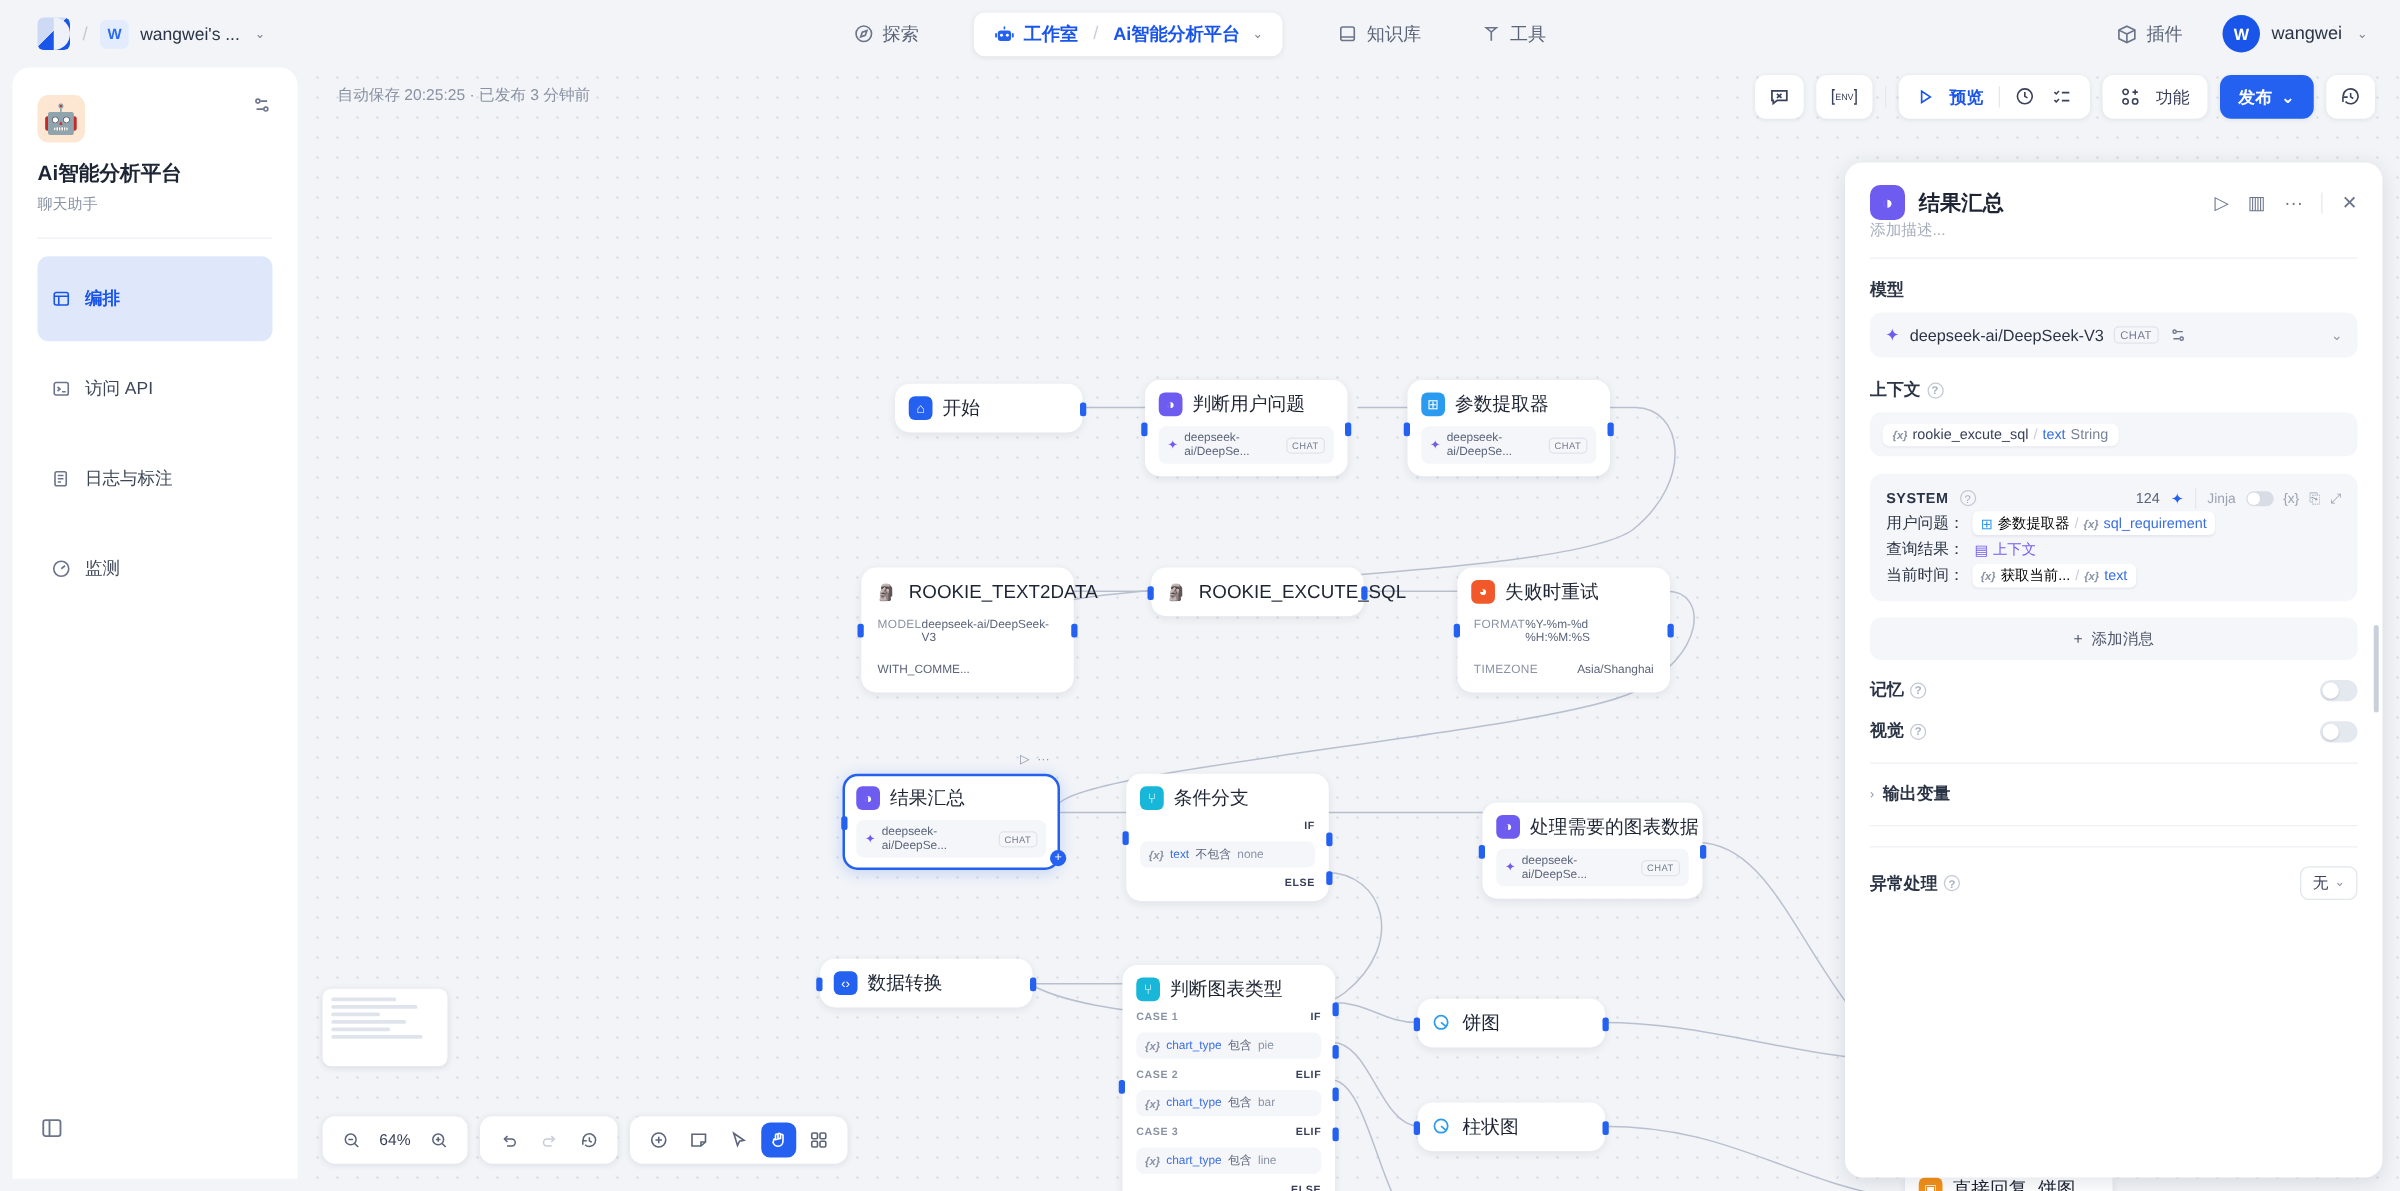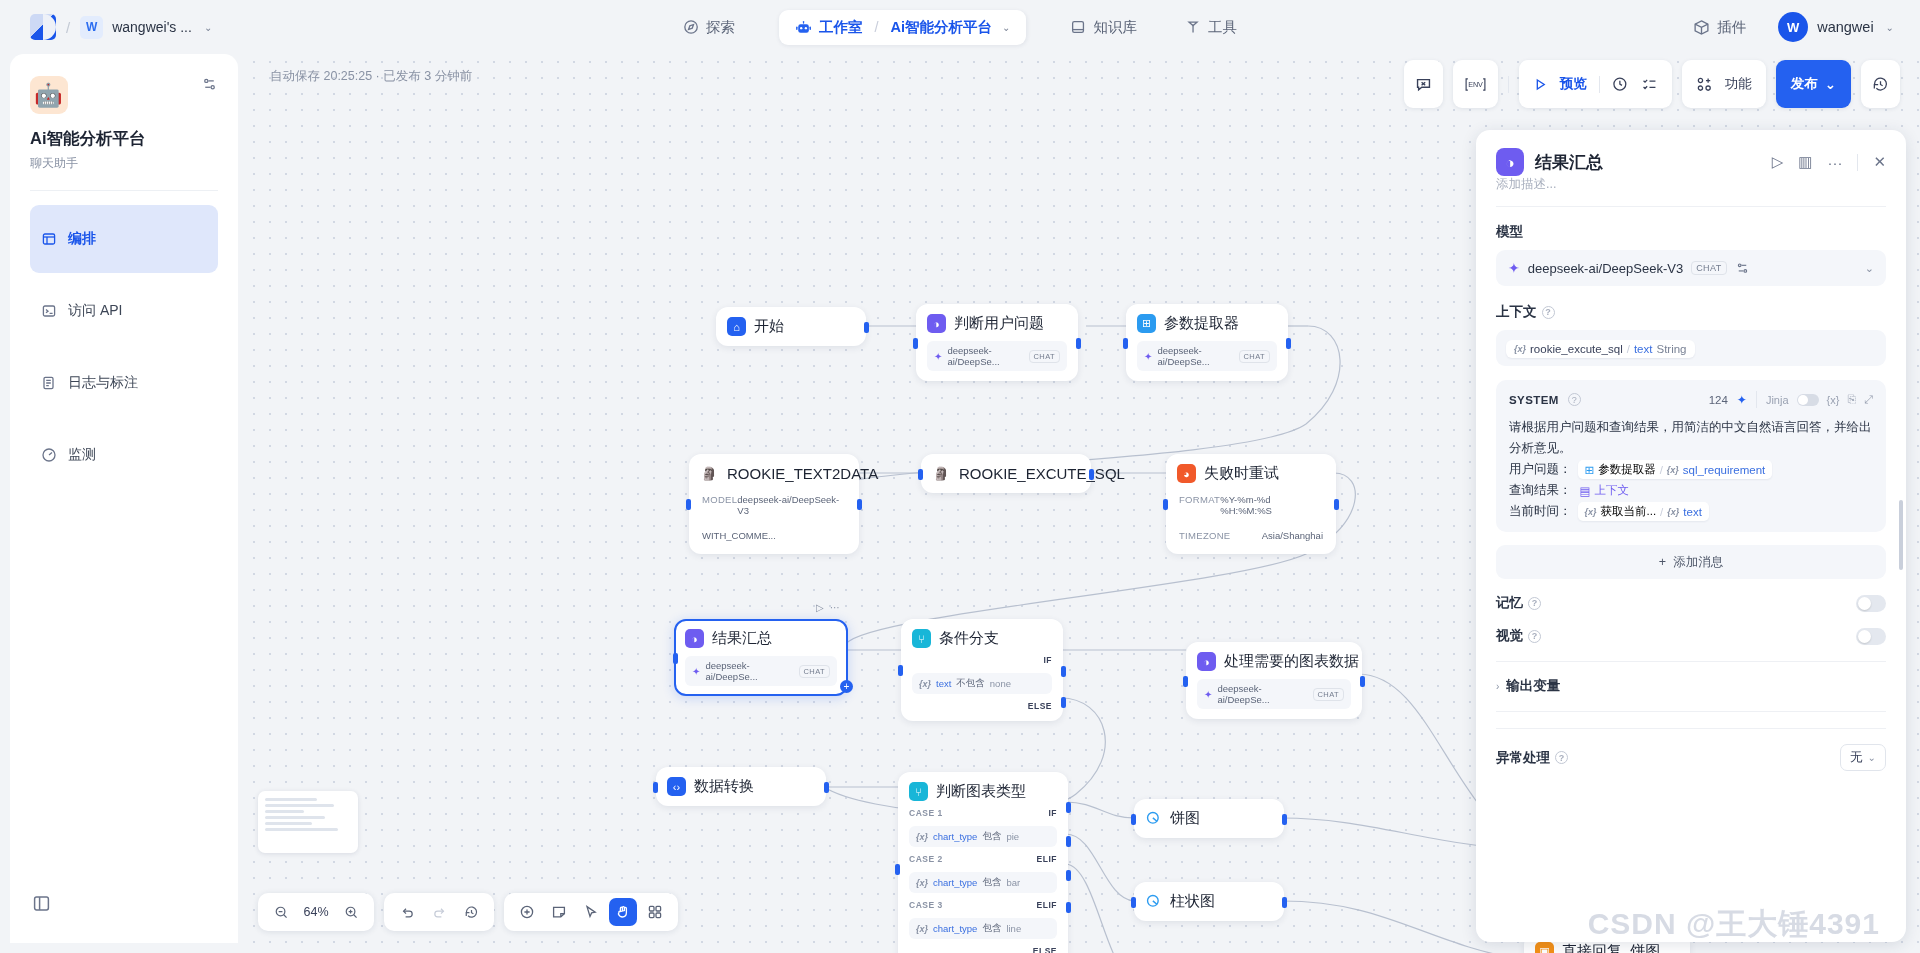--- a/index.html
+++ b/index.html
@@ -98,21 +98,21 @@
     background-size: 16px 16px;
     overflow: hidden;
   }
   .autosave {
     position:absolute; top: 14px; left: 24px; font-size: 12.5px; color:#8992a4;
   }
   .canvas-topright {
     position:absolute; top: 6px; right: 20px; display:flex; align-items:center; gap: 10px;
   }
   .tbtn {
-    height: 48px; min-width:35px; border-radius: 9px; background:#fff;
+    height: 35px; min-width:35px; border-radius: 9px; background:#fff;
     box-shadow: 0 1px 4px rgba(25,40,80,.09);
     display:flex; align-items:center; justify-content:center; gap: 7px;
     padding: 0 11px; font-size: 13.5px; color:#39415a;
   }
   .tbtn.group { gap: 12px; padding: 0 14px; }
   .tbtn.primary { background:#2461f0; color:#fff; font-weight:600; padding:0 15px; }
   .tsep { width:1px; height:17px; background:#e3e7ee; }
   .blue-txt { color:#1a55ea; font-weight:600; }
 
   
@@ -894,21 +894,20 @@
           <span style="color:#2461f0;font-size:12px">✦</span>
           <span class="tsep"></span>
           <span class="systools">
             <span>Jinja</span>
             <span class="toggle-sm"></span>
             <span>{x}</span>
             <span>⎘</span>
             <span>⤢</span>
           </span>
         </div>
-        <div class="systext">请根据用户问题和查询结果，用简洁的中文自然语言回答，并给出分析意见。</div>
 
         <div class="sysline">
           <span class="lbl">用户问题：</span>
           <span class="inl-chip">
             <span style="color:#2b9bf0">⊞</span>
             <span>参数提取器</span>
             <span style="color:#c9cedb">/</span>
             <span class="vx">{x}</span>
             <span style="color:#3a6fe0">sql_requirement</span>
           </span>
@@ -975,14 +974,13 @@
         <span class="select-sm">
           <span>无</span>
           <span style="color:#8a93a5;font-size:10px">⌄</span>
         </span>
       </div>
     </div>
 
     <div class="scrollthumb"></div>
   </div>
 
-  <div class="watermark">CSDN @王大锤4391</div>
 </div>
 
 </body></html>

